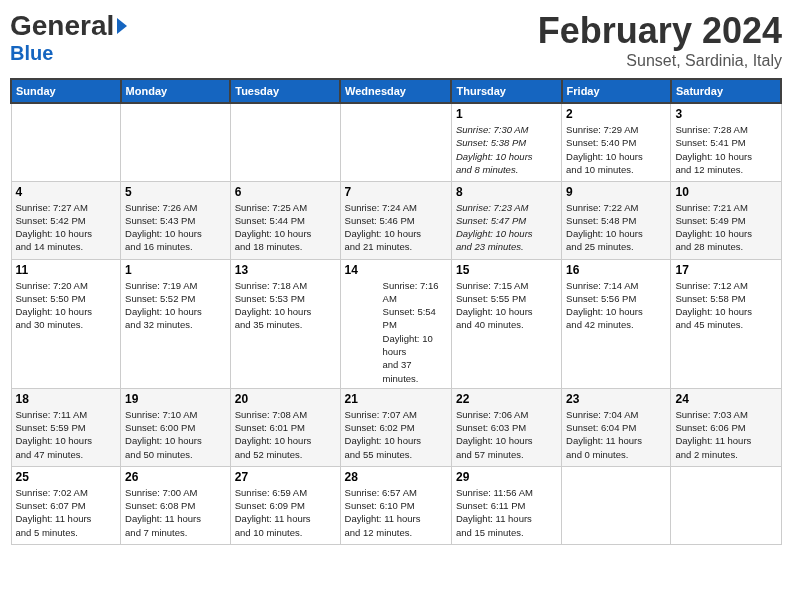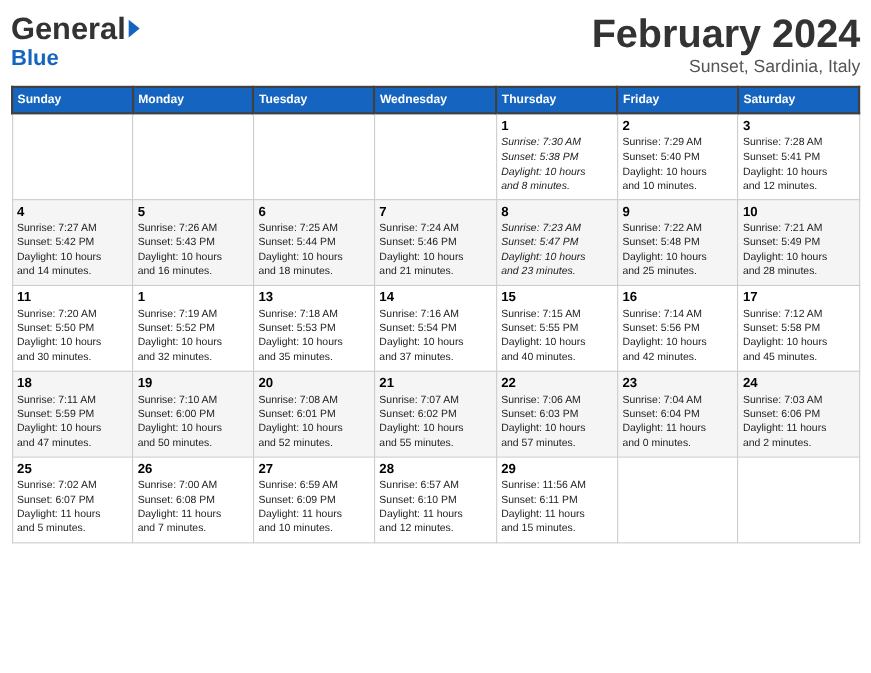--- a/index.html
+++ b/index.html
@@ -219,21 +219,21 @@
         </td>
         <td>
           <span class="day-num">13</span>
           <div class="day-info" style="white-space: pre-line;">Sunrise: 7:18 AM
 Sunset: 5:53 PM
 Daylight: 10 hours
 and 35 minutes.</div>
         </td>
         <td>
           <span class="day-num">14</span>
-          <div class="day-info" style="white-space: pre-line;">Sunrise: 7:16 AM
+          <div class="day-info" style="white-space: pre-line; margin-left: 38px;">Sunrise: 7:16 AM
 Sunset: 5:54 PM
 Daylight: 10 hours
 and 37 minutes.</div>
         </td>
         <td>
           <span class="day-num">15</span>
           <div class="day-info" style="white-space: pre-line;">Sunrise: 7:15 AM
 Sunset: 5:55 PM
 Daylight: 10 hours
 and 40 minutes.</div>

